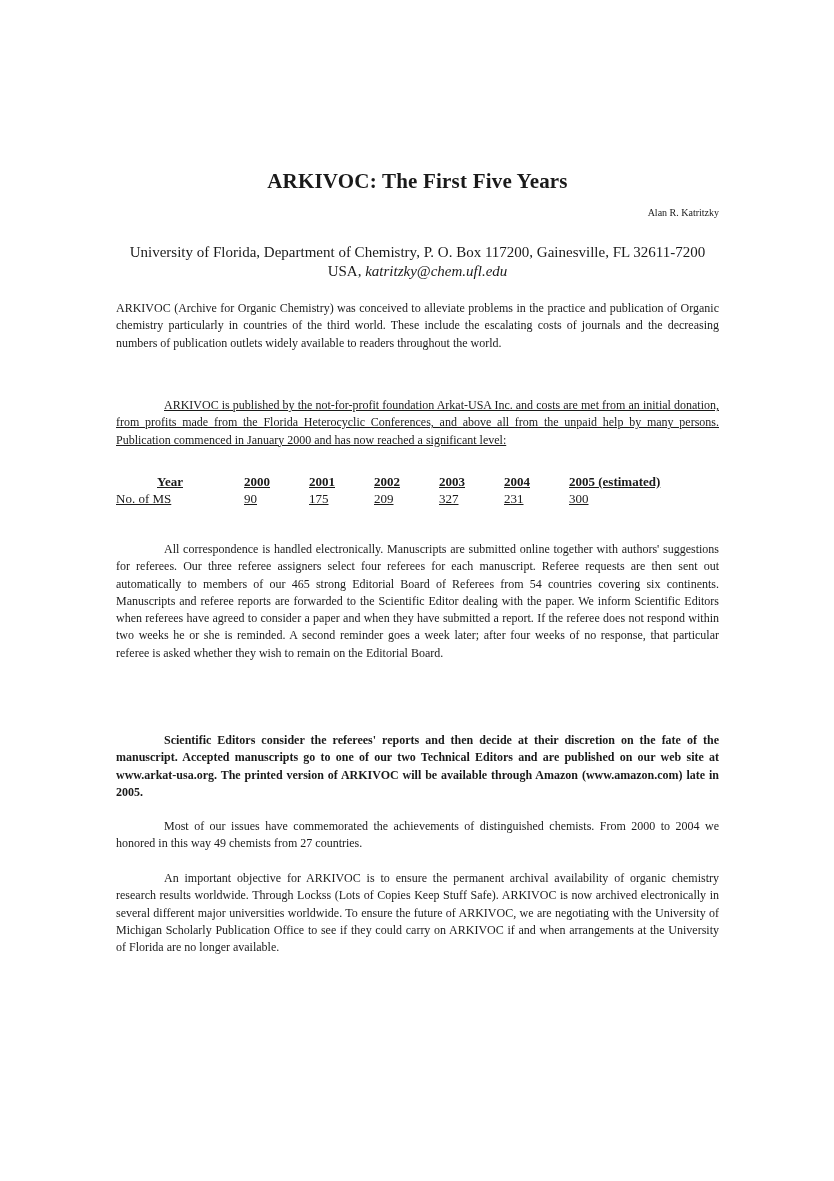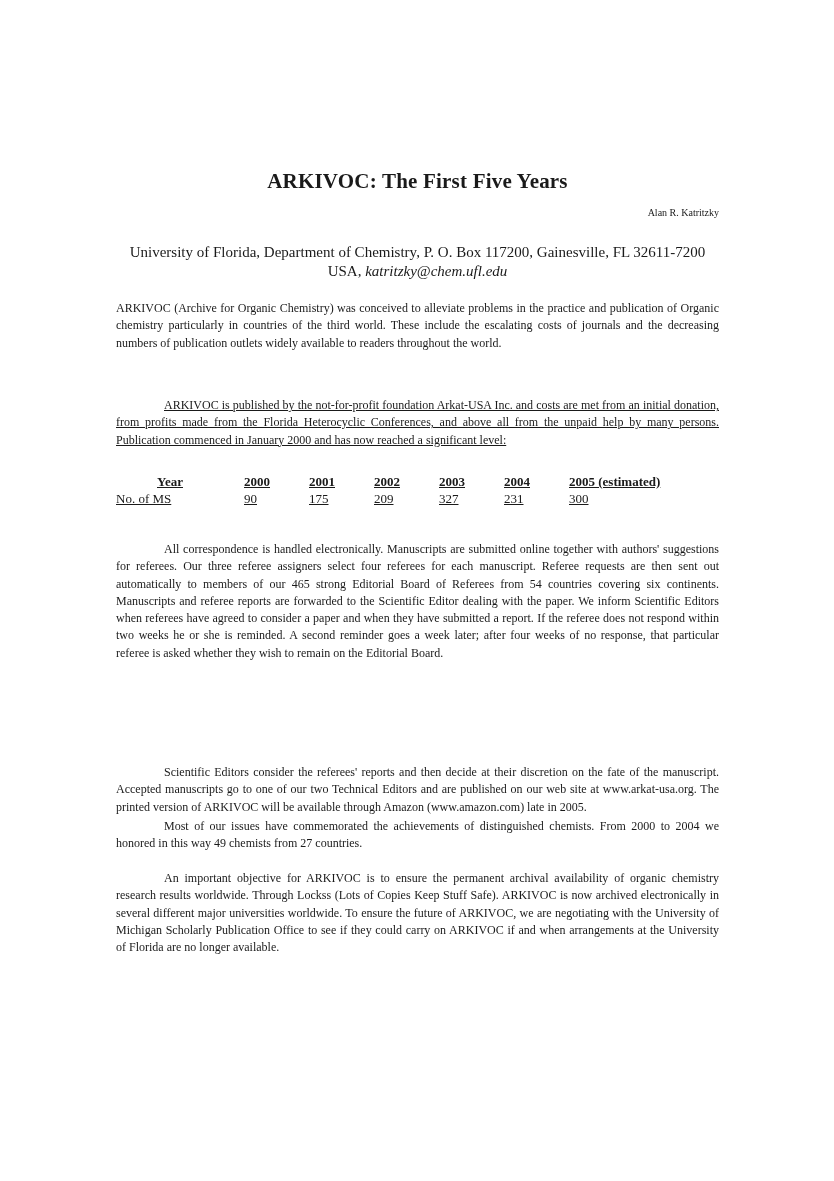--- a/index.html
+++ b/index.html
@@ -24,21 +24,21 @@
   .affil .email { font-style: italic; }
   .para {
     position: absolute; left: 0; width: 603px;
     font-size: 12px; line-height: 17.3px; text-align: justify;
     margin: 0;
   }
   .para.indent { text-indent: 48px; }
   #p1 { top: 300px; }
   #p2 { top: 397px; text-decoration: underline; }
   #p3 { top: 541px; }
-  #p4 { top: 764px; }
+  #p4 { top: 732px; font-weight: bold; }
   #p5 { top: 818px; }
   #p6 { top: 870px; }
   .stats {
     position: absolute; top: 473px; left: 0; width: 603px;
     border-collapse: collapse; font-size: 13px; text-decoration: underline;
   }
   .stats th, .stats td { padding: 0; height: 17.3px; line-height: 17.3px; text-align: left; }
   .stats th { font-weight: bold; }
   .stats .rowlabel { text-align: left; width: 108px; }
   .stats th.rowlabel { text-align: center; width: 108px; padding-right: 20px; }

